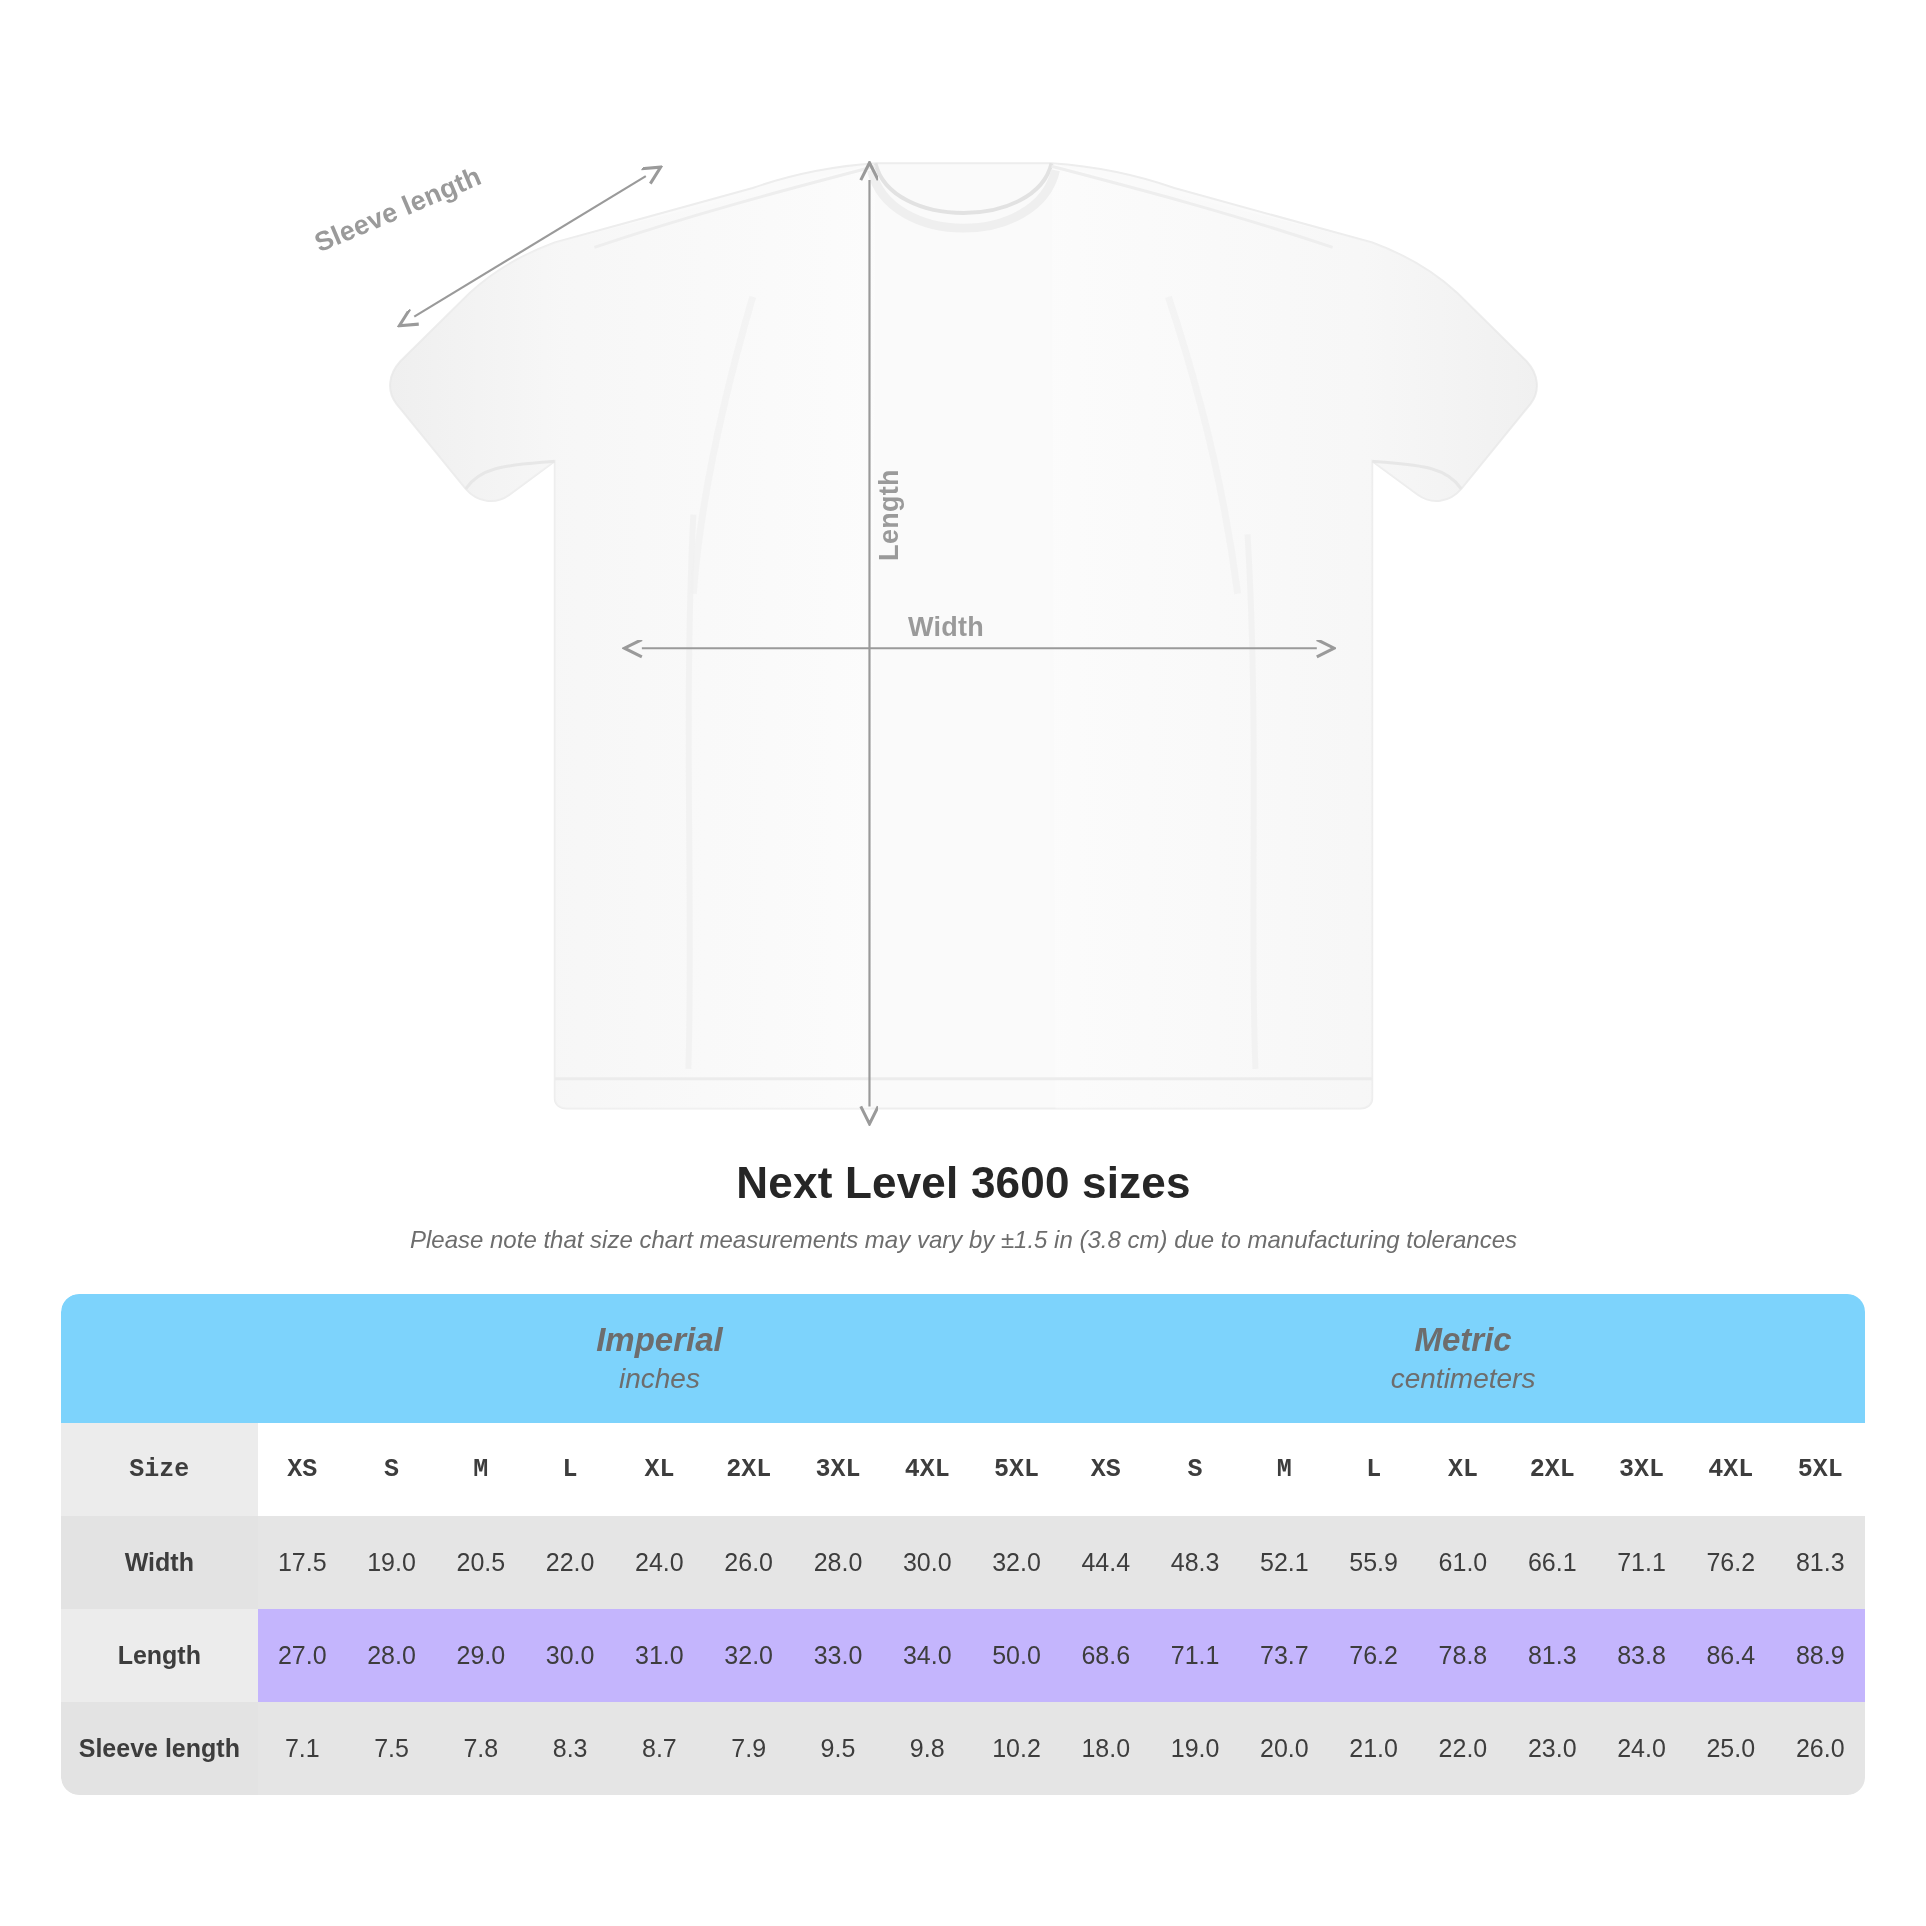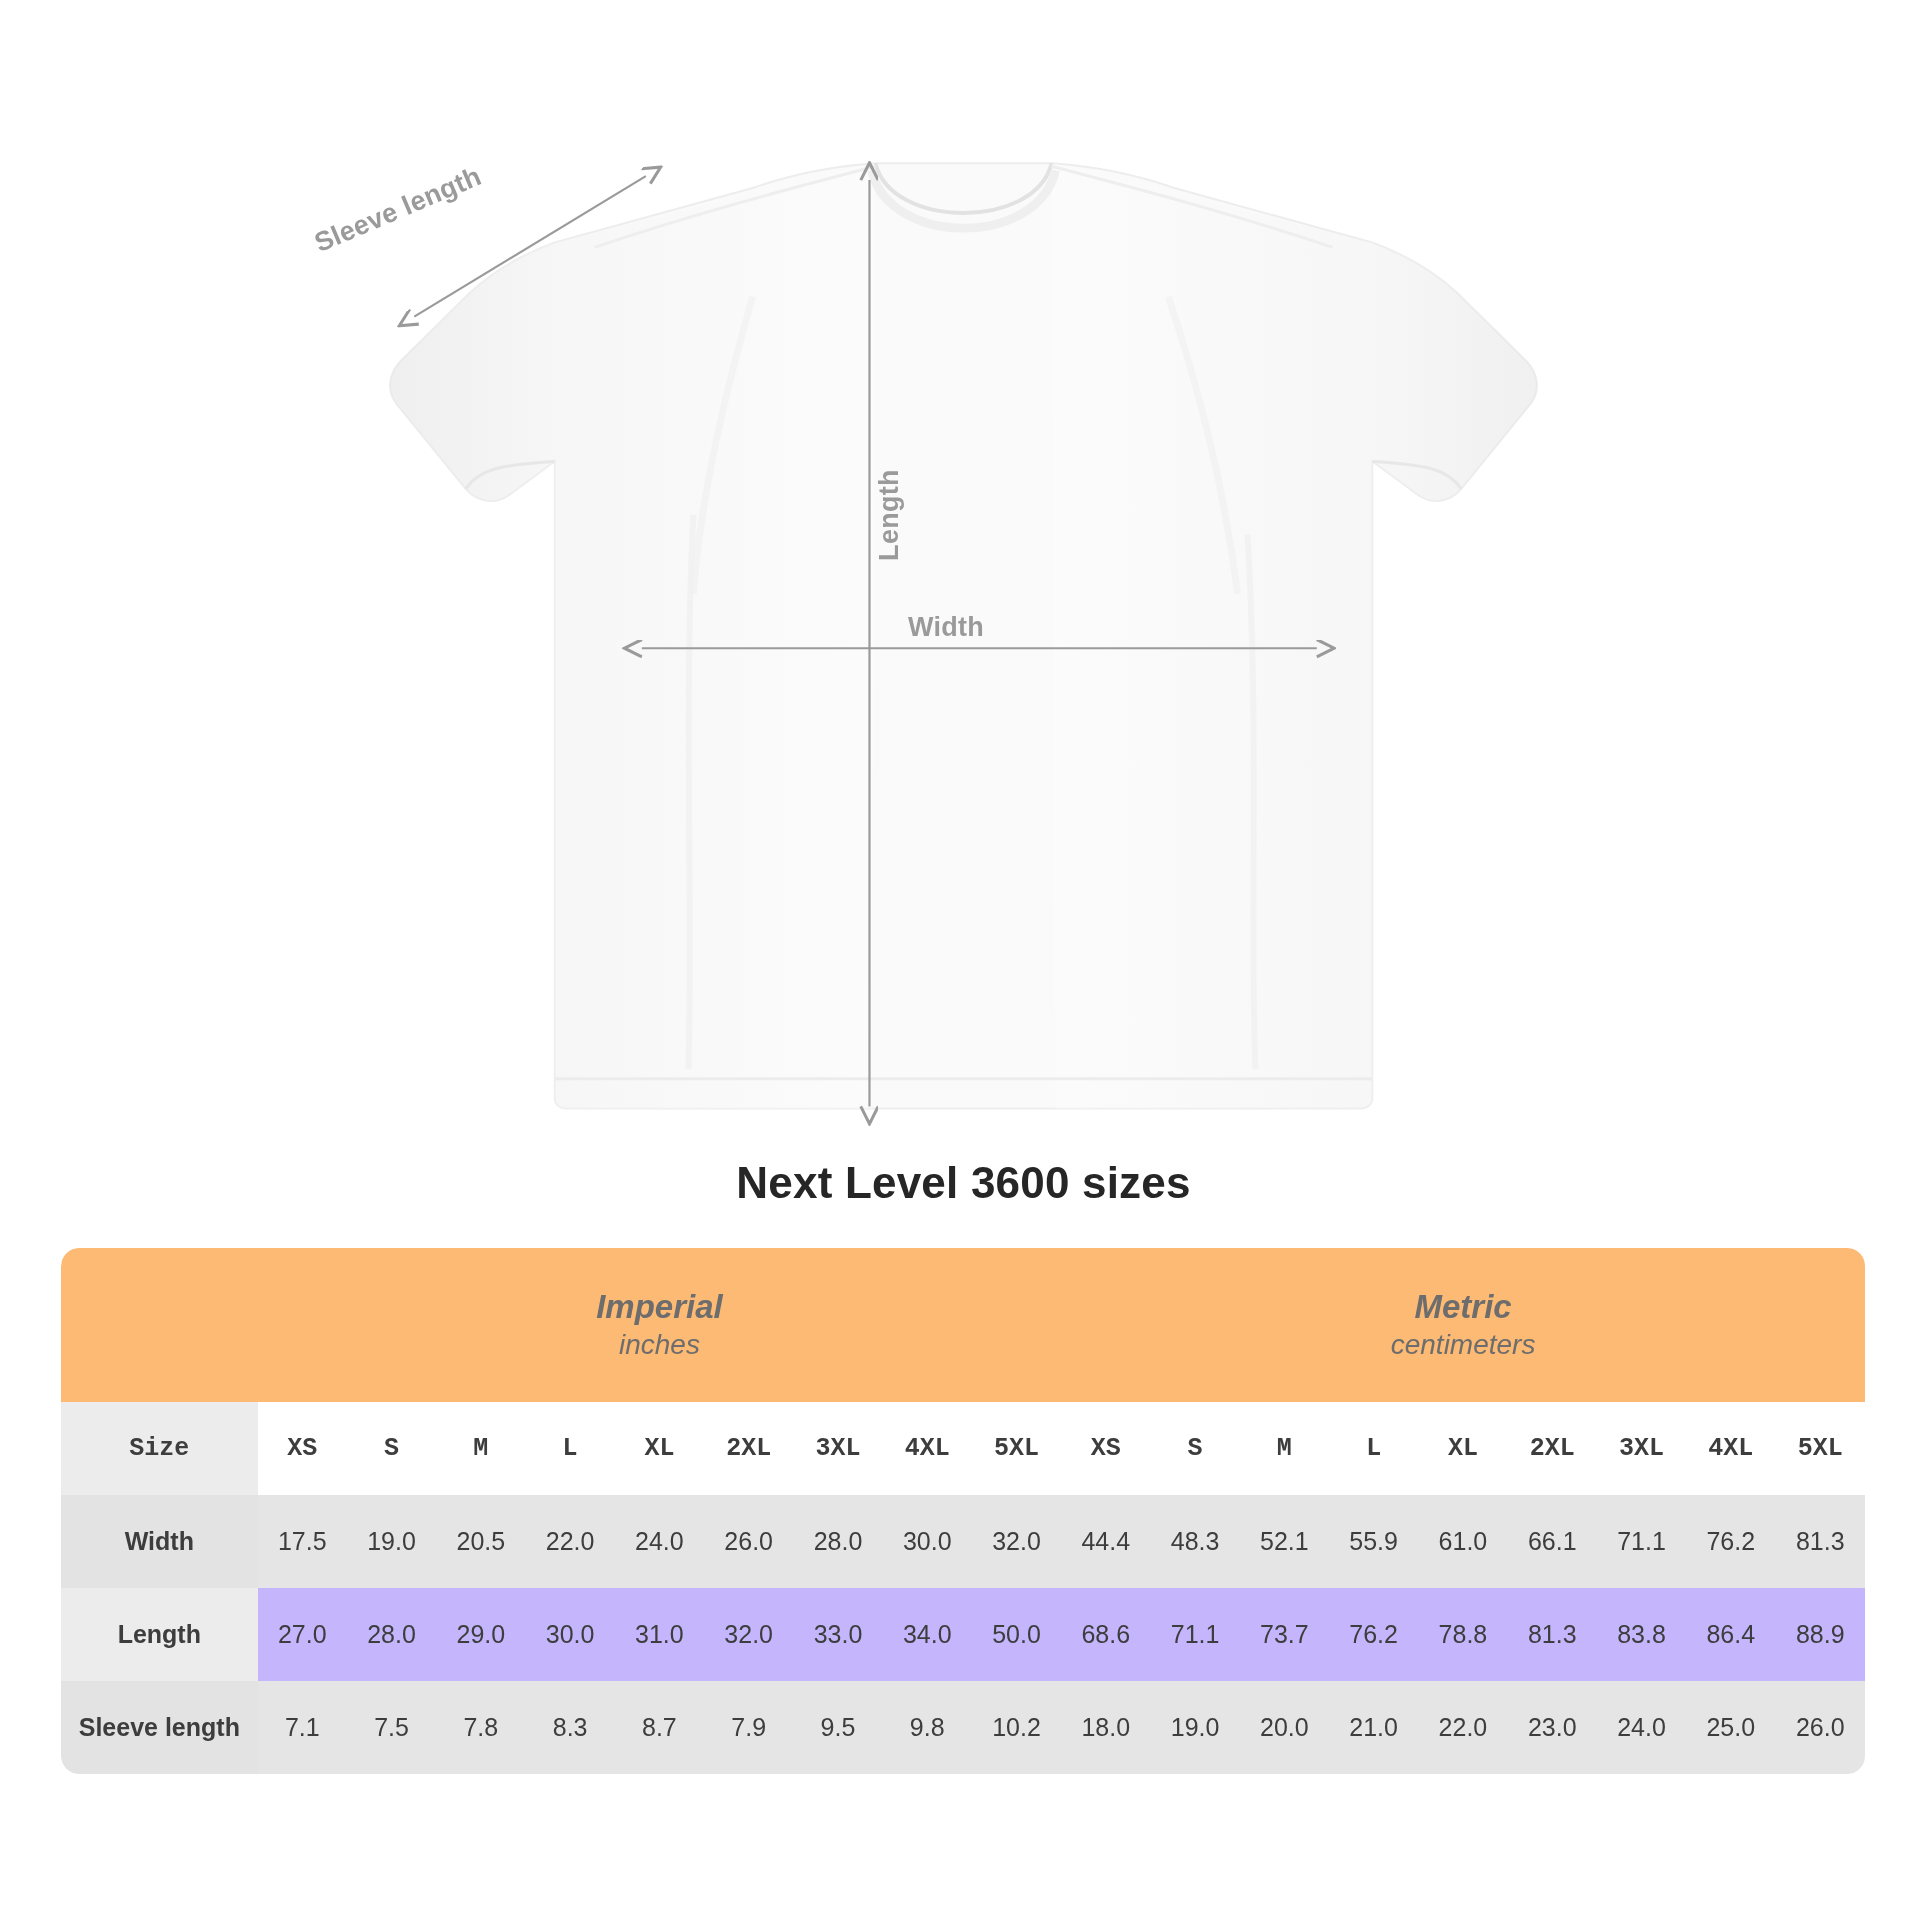--- a/index.html
+++ b/index.html
@@ -86,22 +86,22 @@
     table-layout: fixed;
   }
   table.size-table td, table.size-table th {
     text-align: center;
     vertical-align: middle;
     font-size: 25px;
     color: #3d3d3d;
     border: none;
   }
   .unit-head {
-    background: #fdba74;
-    height: 154px;
+    background: #7dd3fc;
+    height: 129px;
     padding: 0;
   }
   .unit-head .unit-name {
     font-size: 33px;
     font-style: italic;
     font-weight: bold;
     color: #6d6d6d;
     line-height: 1.1;
   }
   .unit-head .unit-sub {
@@ -216,20 +216,21 @@
       </g>
     </svg>
 
     <div class="anno anno-sleeve">Sleeve length</div>
     <div class="anno anno-length">Length</div>
     <div class="anno anno-width">Width</div>
   </div>
 
   <div class="title-block">
     <h1 class="chart-title">Next Level 3600 sizes</h1>
+    <div class="chart-note">Please note that size chart measurements may vary by ±1.5 in (3.8 cm) due to manufacturing tolerances</div>
   </div>
 
   <div class="table-wrap">
     <table class="size-table">
       <colgroup>
         <col class="col-label">
         <col class="col-val">
           <col class="col-val">
           <col class="col-val">
           <col class="col-val">

